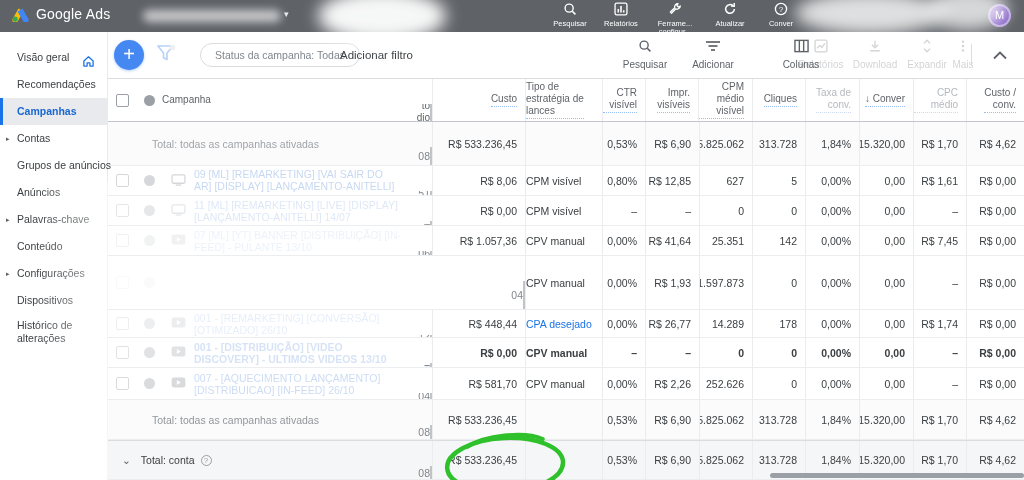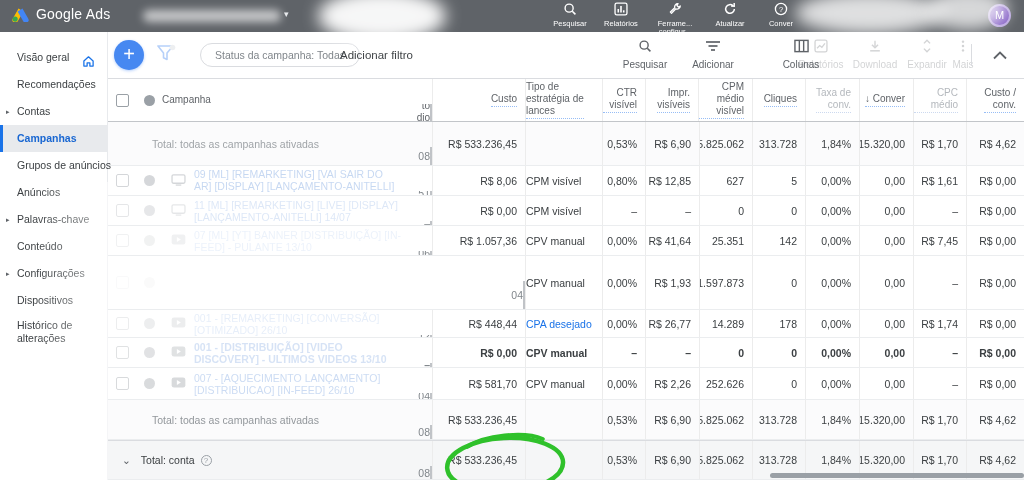--- a/index.html
+++ b/index.html
@@ -136,22 +136,22 @@
   <div class="smudge" style="left:318px; top:-10px; width:128px; height:52px; opacity:.95;"></div>
   <div class="smudge" style="left:795px; top:-8px; width:150px; height:42px; opacity:.8; z-index:31;"></div>
   <div class="smudge" style="left:928px; top:-12px; width:80px; height:42px; opacity:.75; z-index:31;"></div>
 
   <div class="sidebar">
     <div id="side-items">
         <div class="side-item"><span>Visão geral</span><span class="home"><svg width="13" height="12" viewBox="0 0 14 13">
               <path d="M2 6.5 7 2l5 4.5V12H8.5V8.5h-3V12H2z" fill="none" stroke="#1a73e8" stroke-width="1.4" stroke-linejoin="round"></path>
             </svg></span></div>
         <div class="side-item"><span>Recomendações</span></div>
+        <div class="side-item sel"><span>Campanhas</span></div>
         <div class="side-item"><span class="exp">▸</span><span>Contas</span></div>
-        <div class="side-item sel"><span>Campanhas</span></div>
         <div class="side-item"><span>Grupos de anúncios</span></div>
         <div class="side-item"><span>Anúncios</span></div>
         <div class="side-item"><span class="exp">▸</span><span>Palavras-chave</span></div>
         <div class="side-item"><span>Conteúdo</span></div>
         <div class="side-item"><span class="exp">▸</span><span>Configurações</span></div>
         <div class="side-item"><span>Dispositivos</span></div>
         <div class="side-item wrap"><span>Histórico de alterações</span></div>
       </div>
     <div class="side-fade"></div>
   </div>

